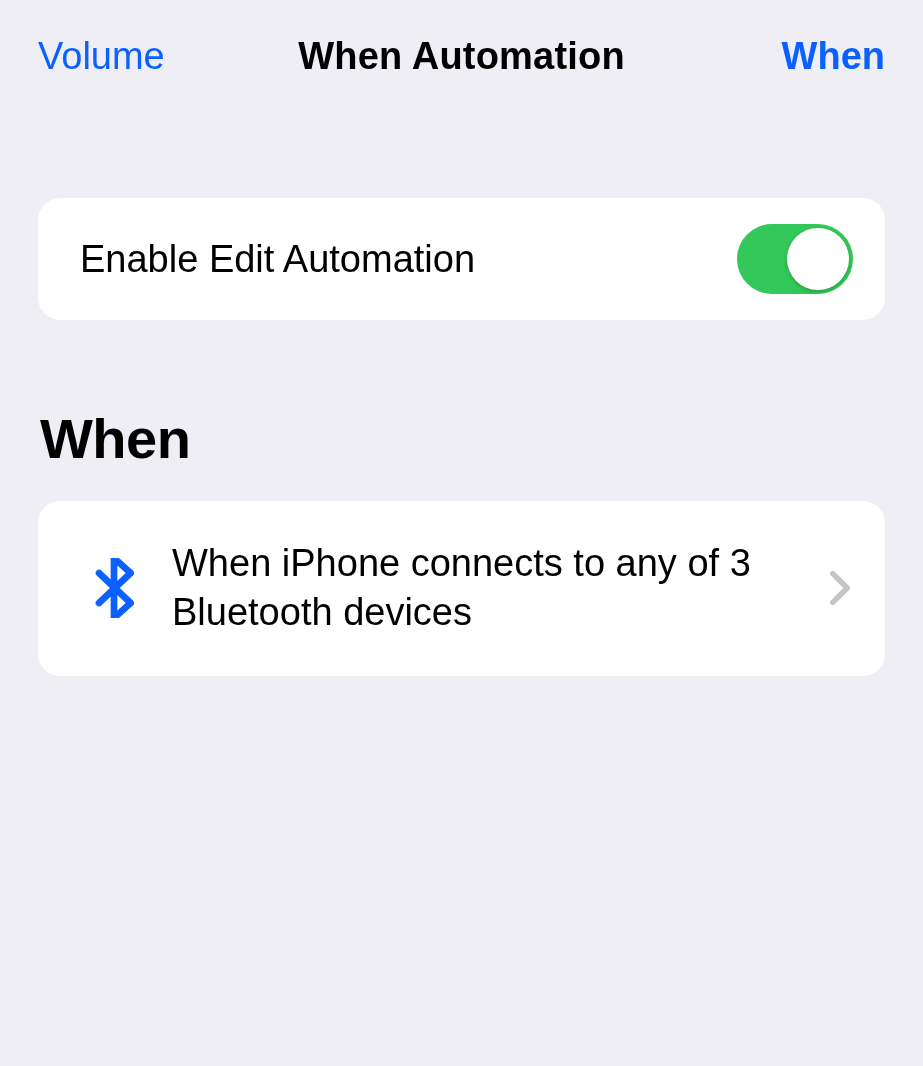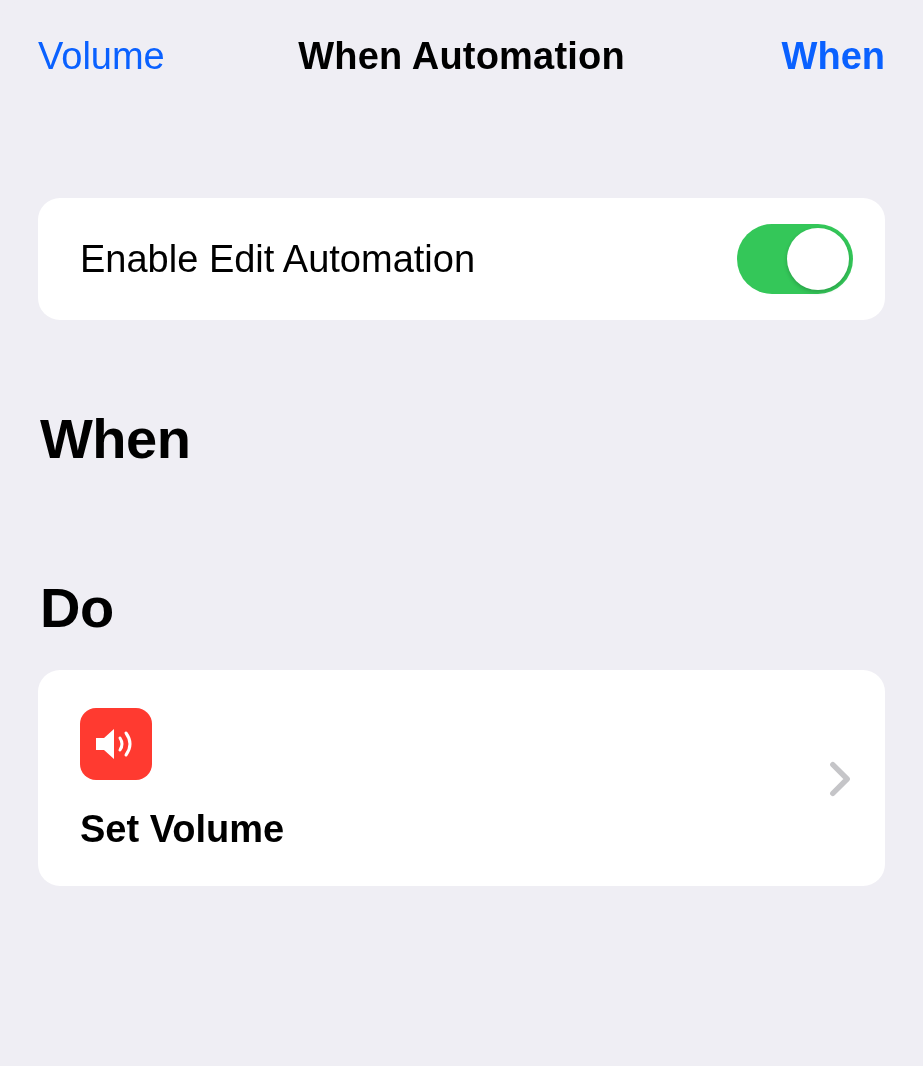--- a/index.html
+++ b/index.html
@@ -192,38 +192,35 @@
         <div class="switch">
           <div class="knob"></div>
         </div>
       </div>
     </div>
 
     <div class="gap-lg"></div>
 
     <div class="section-title">When</div>
     <div class="gap-sm"></div>
-
-    <div class="gap-md"></div>
-
-    <div class="section-title">Do</div>
-    <div class="gap-sm"></div>
-    <div class="card do-card">
-      <div class="do-left">
-        <div class="app-icon">
-          <svg width="44" height="36" viewBox="0 0 44 36">
-            <path d="M 2 12 L 10 12 L 20 3 L 20 33 L 10 24 L 2 24 Z" fill="#ffffff"></path>
-            <path d="M 26 12 Q 30 18 26 24" fill="none" stroke="#ffffff" stroke-width="3" stroke-linecap="round"></path>
-            <path d="M 32 7 Q 40 18 32 29" fill="none" stroke="#ffffff" stroke-width="3" stroke-linecap="round"></path>
+    <div class="card">
+      <div class="row-trigger">
+        <div class="icon-slot">
+          <svg class="bluetooth-icon" viewBox="0 0 24 36">
+            <path d="M 12 0 L 12 36 L 22 27 L 3 9 M 12 0 L 22 9 L 3 27" fill="none" stroke="#0a61ff" stroke-width="4" stroke-linejoin="round" stroke-linecap="round"></path>
           </svg>
         </div>
-        <div class="action-title">Set Volume</div>
+        <div class="text">When iPhone connects to any of 3 Bluetooth devices</div>
+        <div class="chevron-slot">
+          <svg class="chevron" viewBox="0 0 12 20">
+            <polyline points="2,2 10,10 2,18" fill="none" stroke="#c5c5c8" stroke-width="3" stroke-linecap="round" stroke-linejoin="round"></polyline>
+          </svg>
+        </div>
       </div>
-      <div class="chevron-slot">
-        <svg class="chevron" viewBox="0 0 12 20">
-          <polyline points="2,2 10,10 2,18" fill="none" stroke="#c5c5c8" stroke-width="3" stroke-linecap="round" stroke-linejoin="round"></polyline>
-        </svg>
-      </div>
-    </div>
+    </div>
+
+    <div class="gap-md"></div>
+
+    <div class="gap-sm"></div>
 
   </div>
 
 </div>
 
 </body></html>

